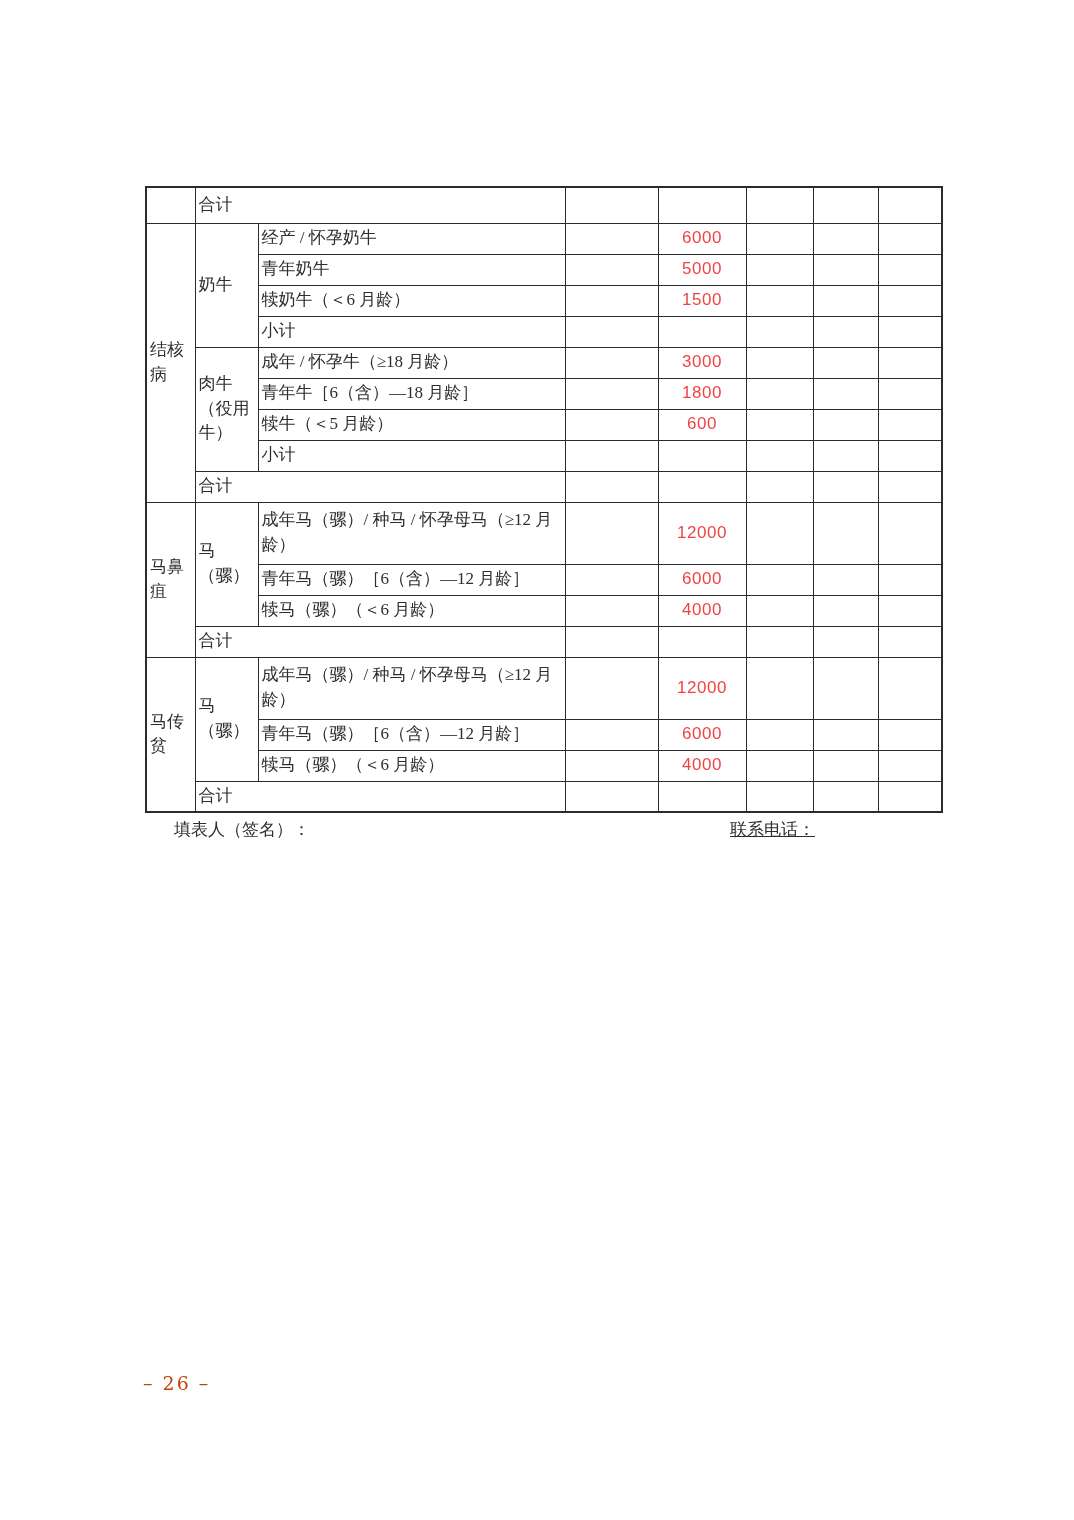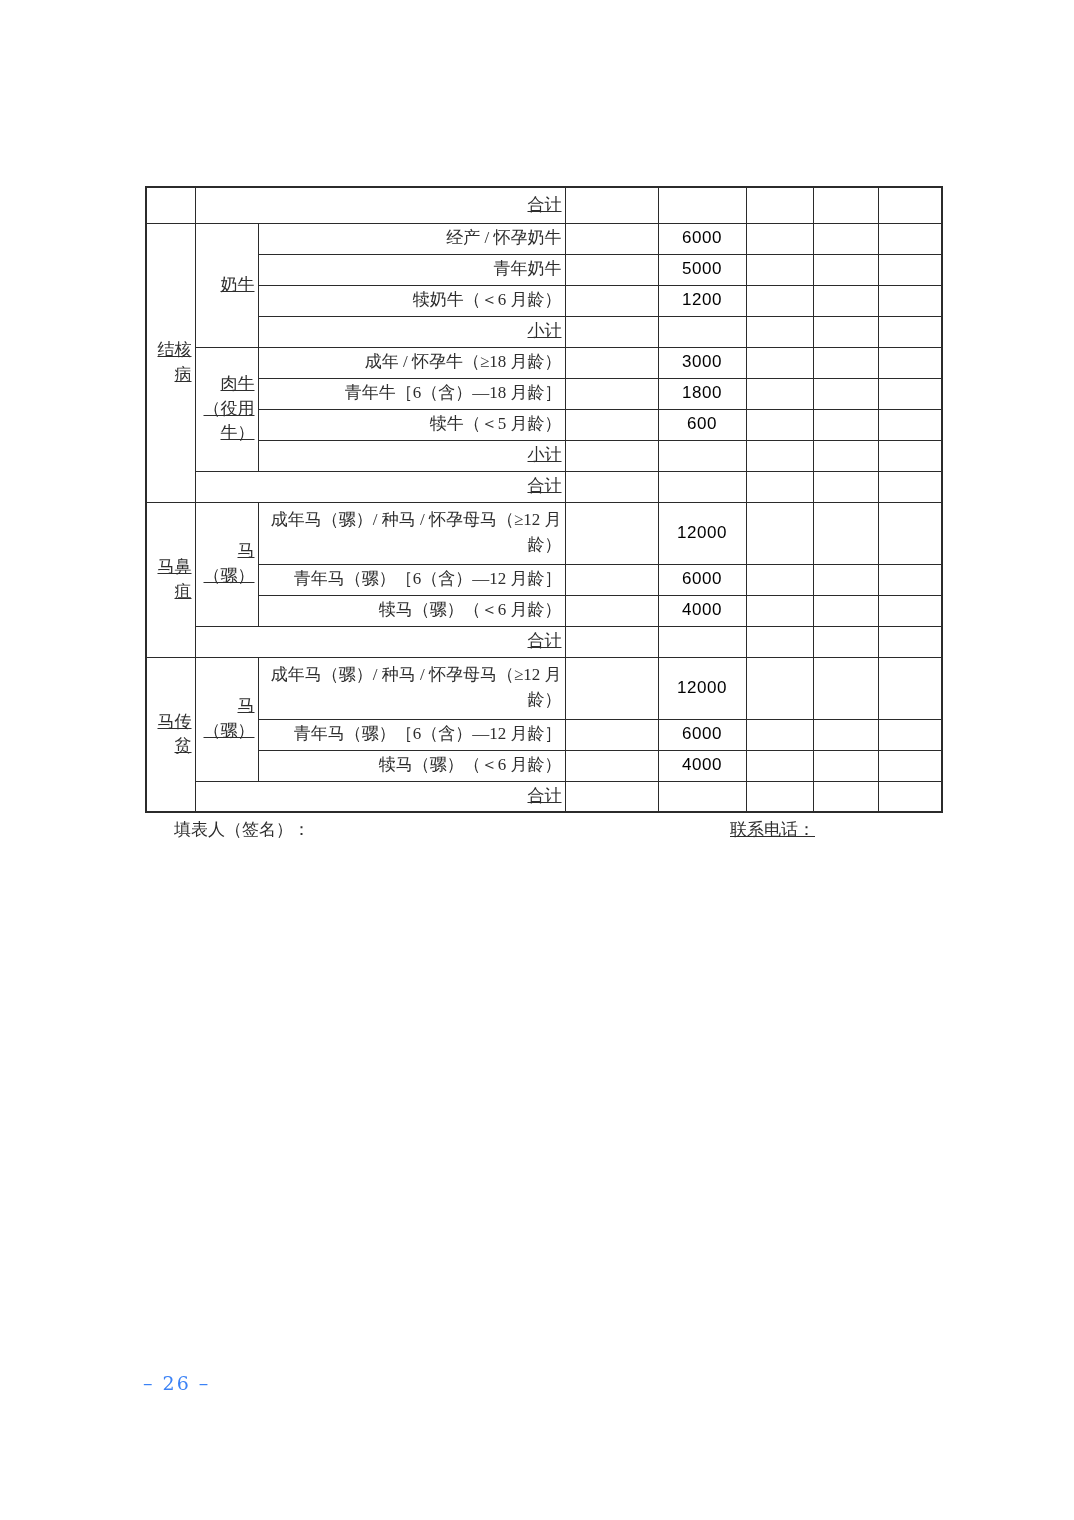--- a/index.html
+++ b/index.html
@@ -26,39 +26,39 @@
     font-size: 17px;
     line-height: 1.45;
     padding: 1px 3px;
     vertical-align: middle;
     overflow: hidden;
     word-break: break-all;
   }
   tr.r-top  { height: 36px; }
   tr.r-std  { height: 31px; }
   tr.r-tall { height: 62px; }
-  td.ctr { text-align: right; padding: 1px 2px; text-decoration: underline; }
-  td.cat { text-align: right; padding-left: 6px; }
+  td.ctr { text-align: left; padding: 1px 2px; }
+  td.cat { text-align: left; padding-left: 6px; }
   td.val {
     text-align: center;
     font-family: "Liberation Sans", sans-serif;
     font-size: 16px;
-    color: #000000;
+    color: #ef4444;
     letter-spacing: 0.5px;
   }
   .footer-line { position: absolute; top: 818px; left: 0; width: 100%; font-size: 17px; }
   .filler-label { position: absolute; left: 174px; top: 0; white-space: nowrap; }
   .phone-label  { position: absolute; left: 730px; top: 0; white-space: nowrap; text-decoration: underline; }
   .page-number {
     position: absolute;
     left: 143px;
     top: 1372px;
     font-family: "DejaVu Serif", serif;
     font-size: 19px;
-    color: #3b82f6;
+    color: #c2410c;
     letter-spacing: 2px;
   }
 </style>
 </head>
 <body>
 
 <div class="page">
 
   <table class="doc-table">
     <colgroup>
@@ -97,21 +97,21 @@
       <td class="cat">青年奶牛</td>
       <td></td>
       <td class="val">5000</td>
       <td></td>
       <td></td>
       <td></td>
     </tr>
     <tr class="r-std">
       <td class="cat">犊奶牛（＜6 月龄）</td>
       <td></td>
-      <td class="val">1200</td>
+      <td class="val">1500</td>
       <td></td>
       <td></td>
       <td></td>
     </tr>
     <tr class="r-std">
       <td class="ctr">小计</td>
       <td></td>
       <td></td>
       <td></td>
       <td></td>

